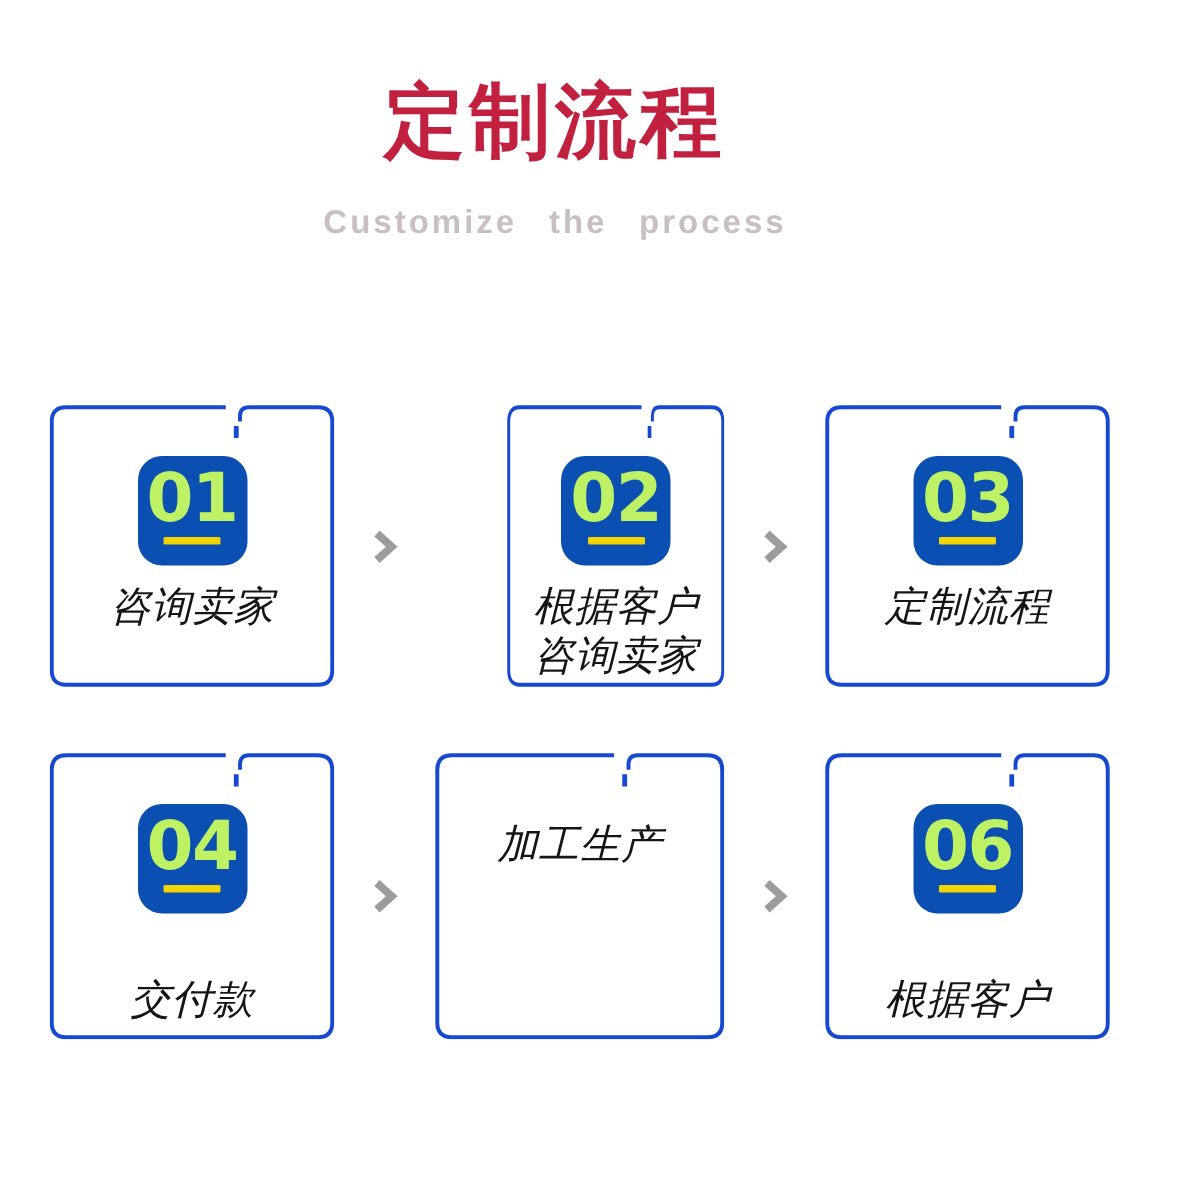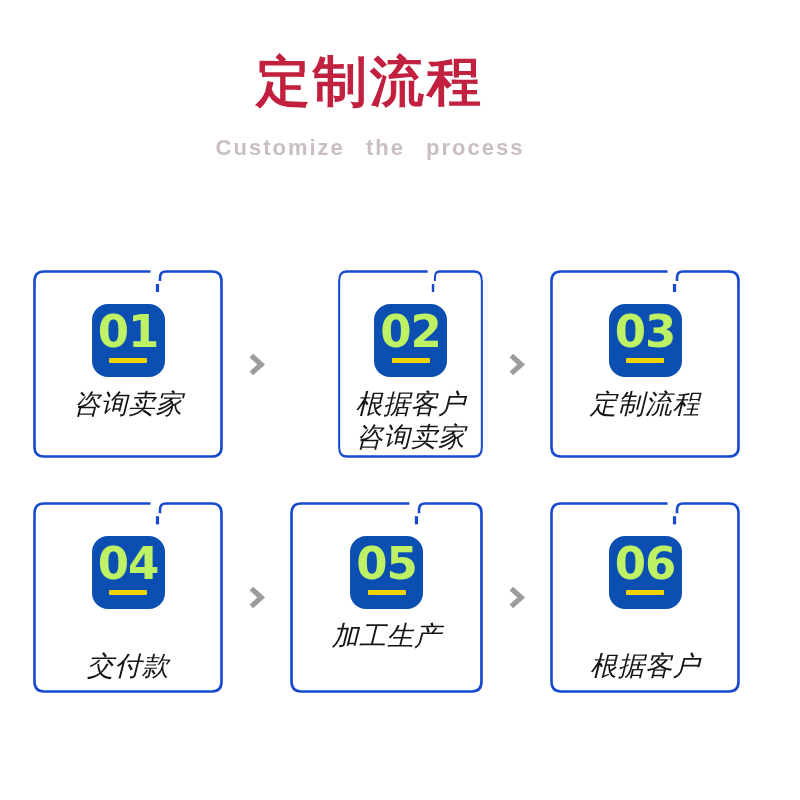--- a/index.html
+++ b/index.html
@@ -209,24 +209,20 @@
       <svg class="arrow-icon" viewBox="0 0 24 24">
         <path d="M7 3.5 L16.5 12 L7 20.5" fill="none" stroke="#9c9c9c" stroke-width="5" stroke-linejoin="miter" stroke-linecap="butt"></path>
       </svg>
     </div>
 
     <div class="step-box r3c3">
       <svg class="border-svg" viewBox="0 0 190 188" preserveAspectRatio="none">
         <path d="M 127 11 L 127 7.5 Q 127 1.5 133 1.5 L 179 1.5 Q 188.5 1.5 188.5 11 L 188.5 177 Q 188.5 186.5 179 186.5 L 11 186.5 Q 1.5 186.5 1.5 177 L 1.5 11 Q 1.5 1.5 11 1.5 L 117.5 1.5" fill="none" stroke="#1649cf" stroke-width="2.6"></path>
         <line x1="124.5" y1="14" x2="124.5" y2="22" stroke="#1649cf" stroke-width="3.2"></line>
       </svg>
-      <div class="badge">
-        <span class="num">05</span>
-        <span class="bar"></span>
-      </div>
       <div class="step-label">加工生产</div>
     </div>
 
     <div class="arrow-cell r3c4">
       <svg class="arrow-icon" viewBox="0 0 24 24">
         <path d="M7 3.5 L16.5 12 L7 20.5" fill="none" stroke="#9c9c9c" stroke-width="5" stroke-linejoin="miter" stroke-linecap="butt"></path>
       </svg>
     </div>
 
     <div class="step-box r3c5">

